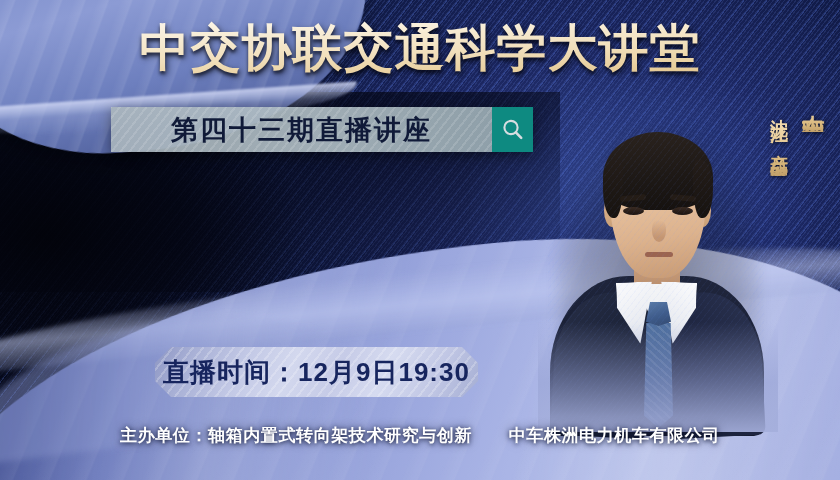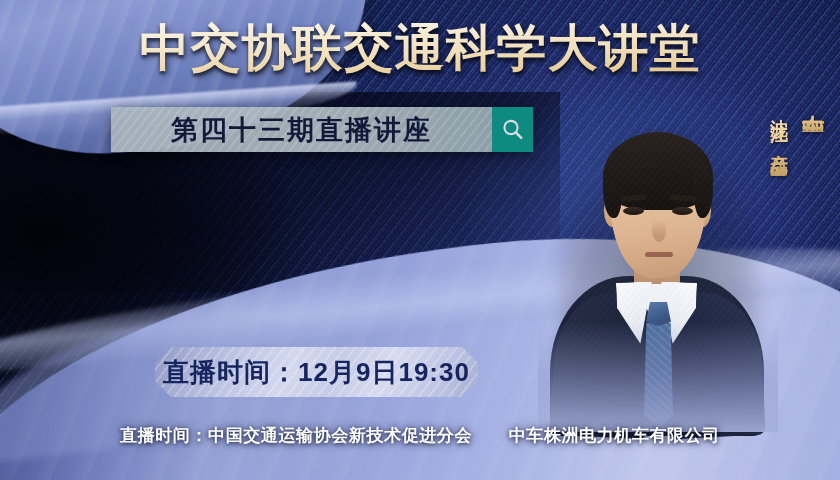--- a/index.html
+++ b/index.html
@@ -547,18 +547,18 @@
 
   <div class="time-pill">
     <div class="time-pill-stripes"></div>
     <span class="time-pill-label">直播时间：12月9日19:30</span>
   </div>
 
   <div class="v-text v-company">中车株洲电力机车有限公司</div>
   <div class="v-text v-person">沈龙江 产品研发中心副总监</div>
 
   <div class="footer">
-    <span>直播时间：中国交通运输协会新技术促进分会</span>
+    <span>主办单位：轴箱内置式转向架技术研究与创新</span>
     <span class="gap"></span>
     <span>中车株洲电力机车有限公司</span>
   </div>
 
 </div>
 
 </body></html>

